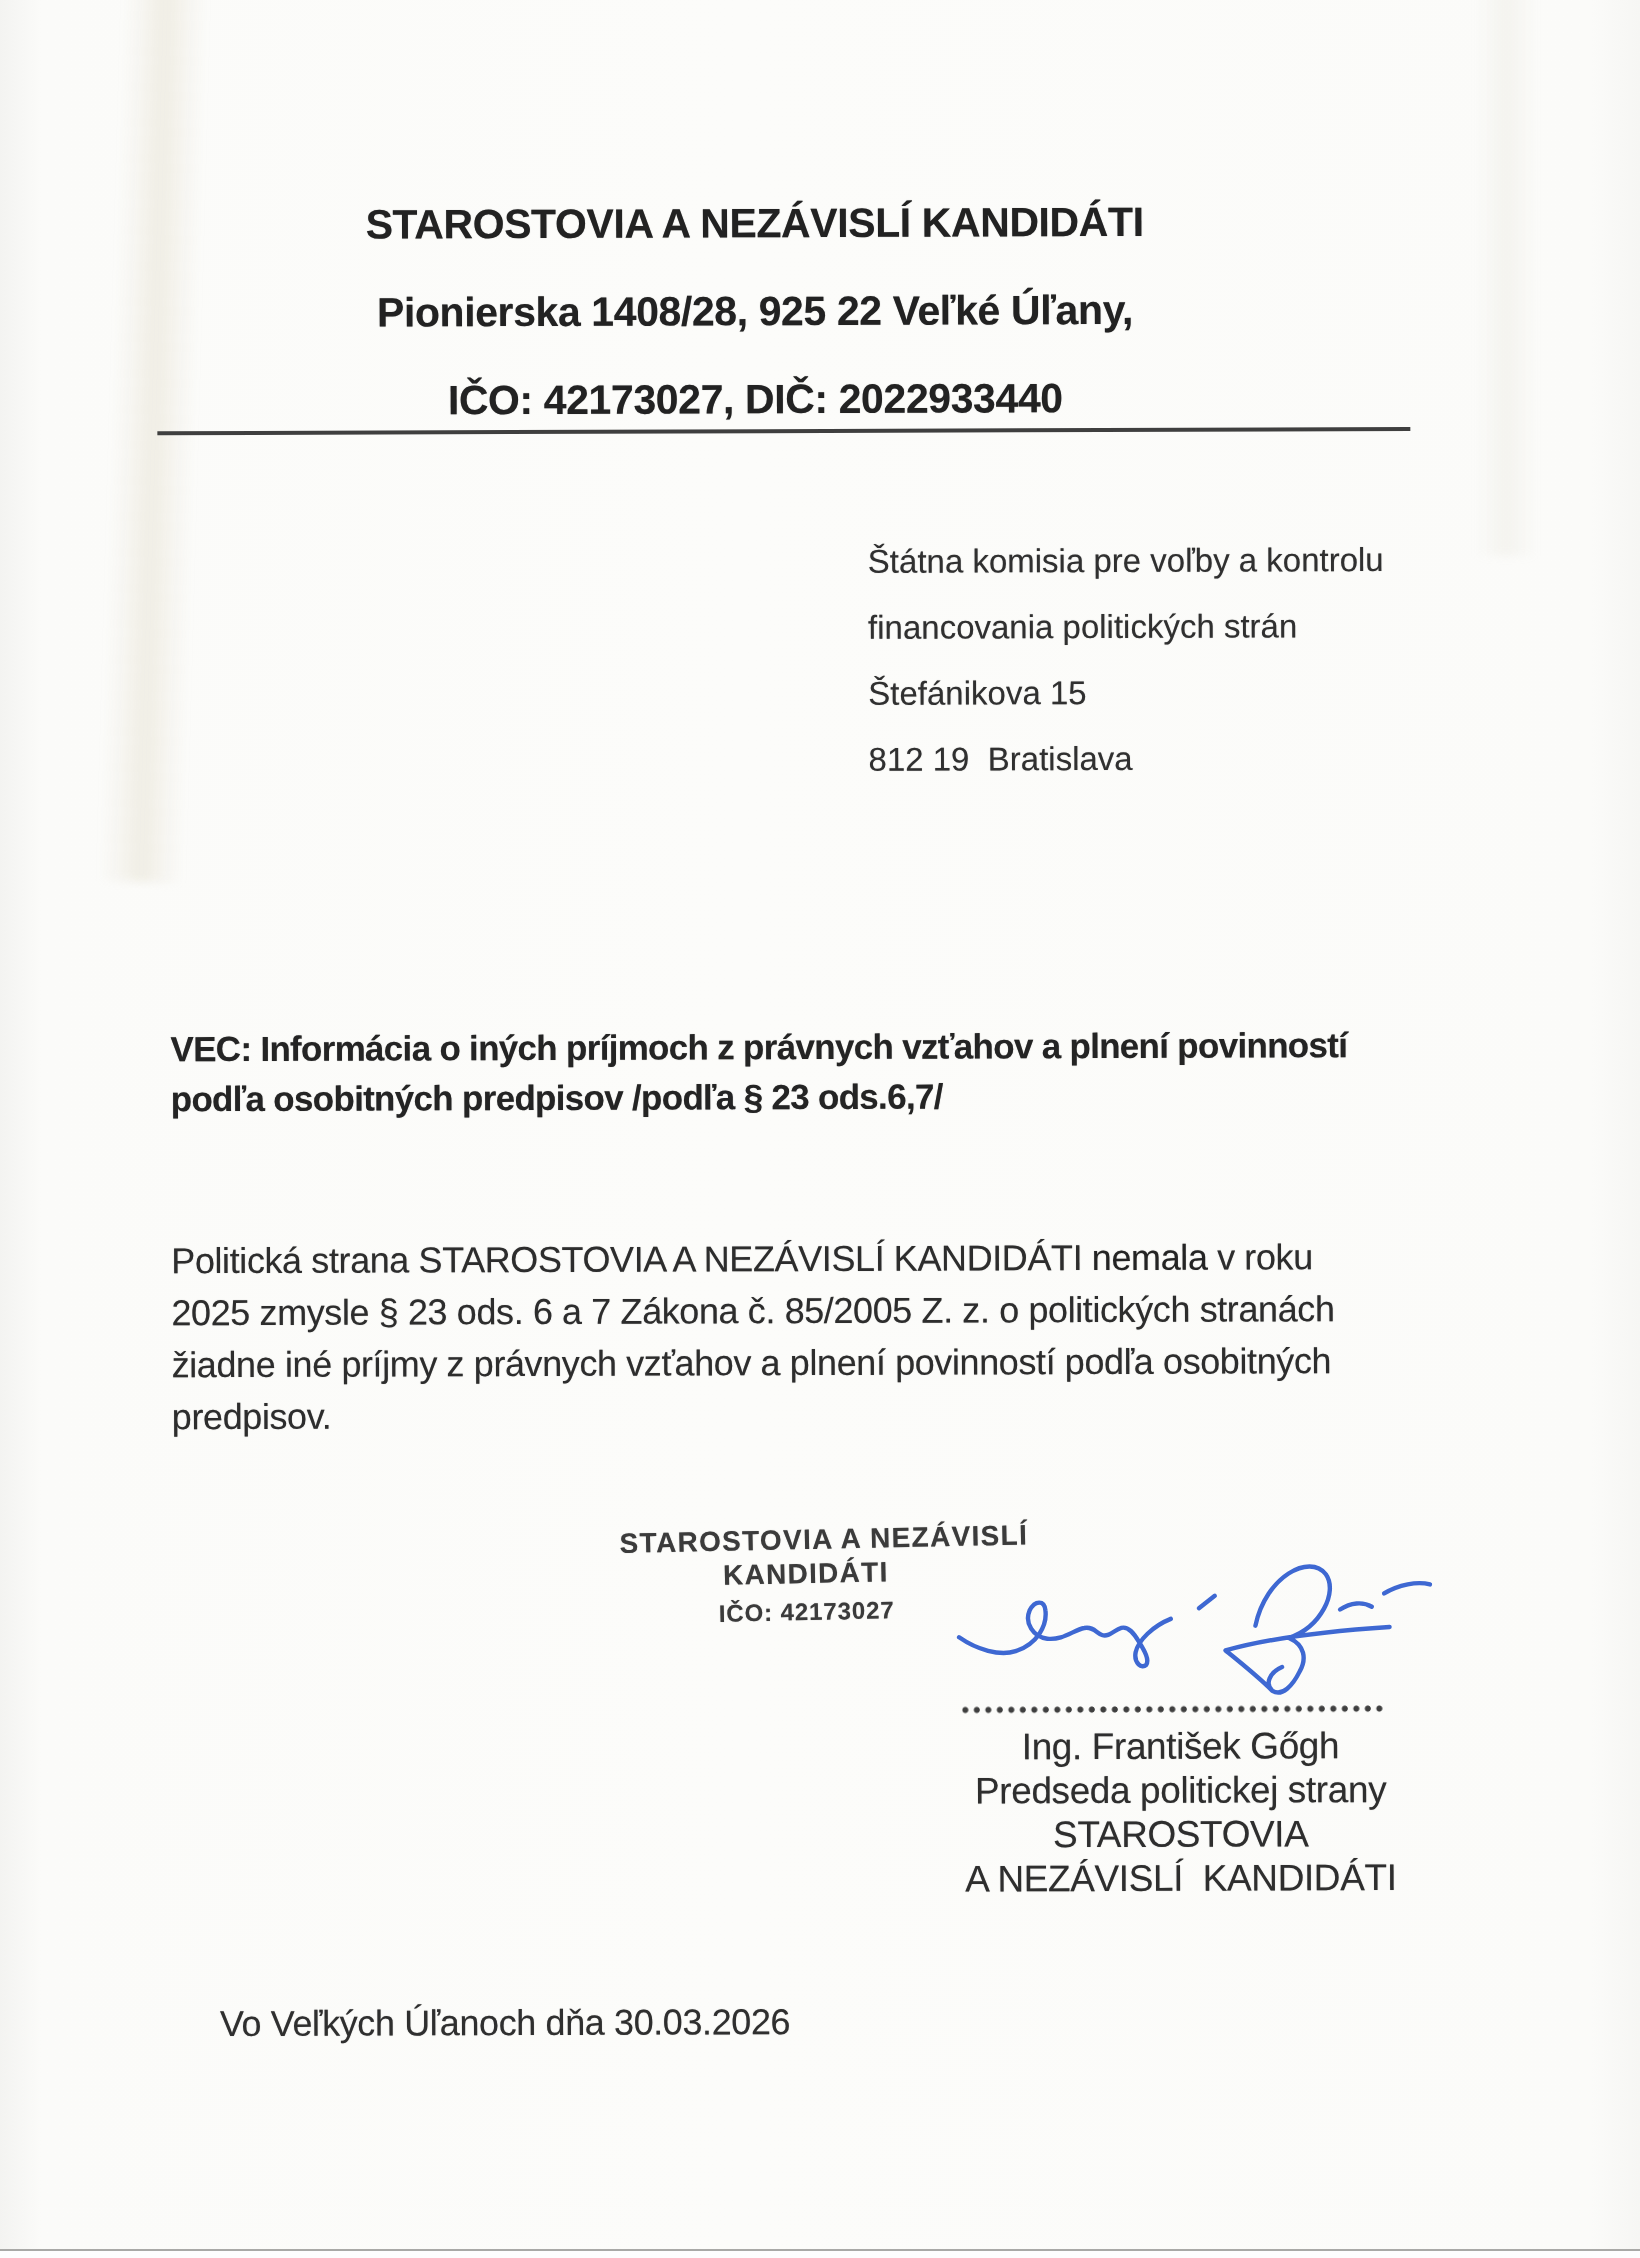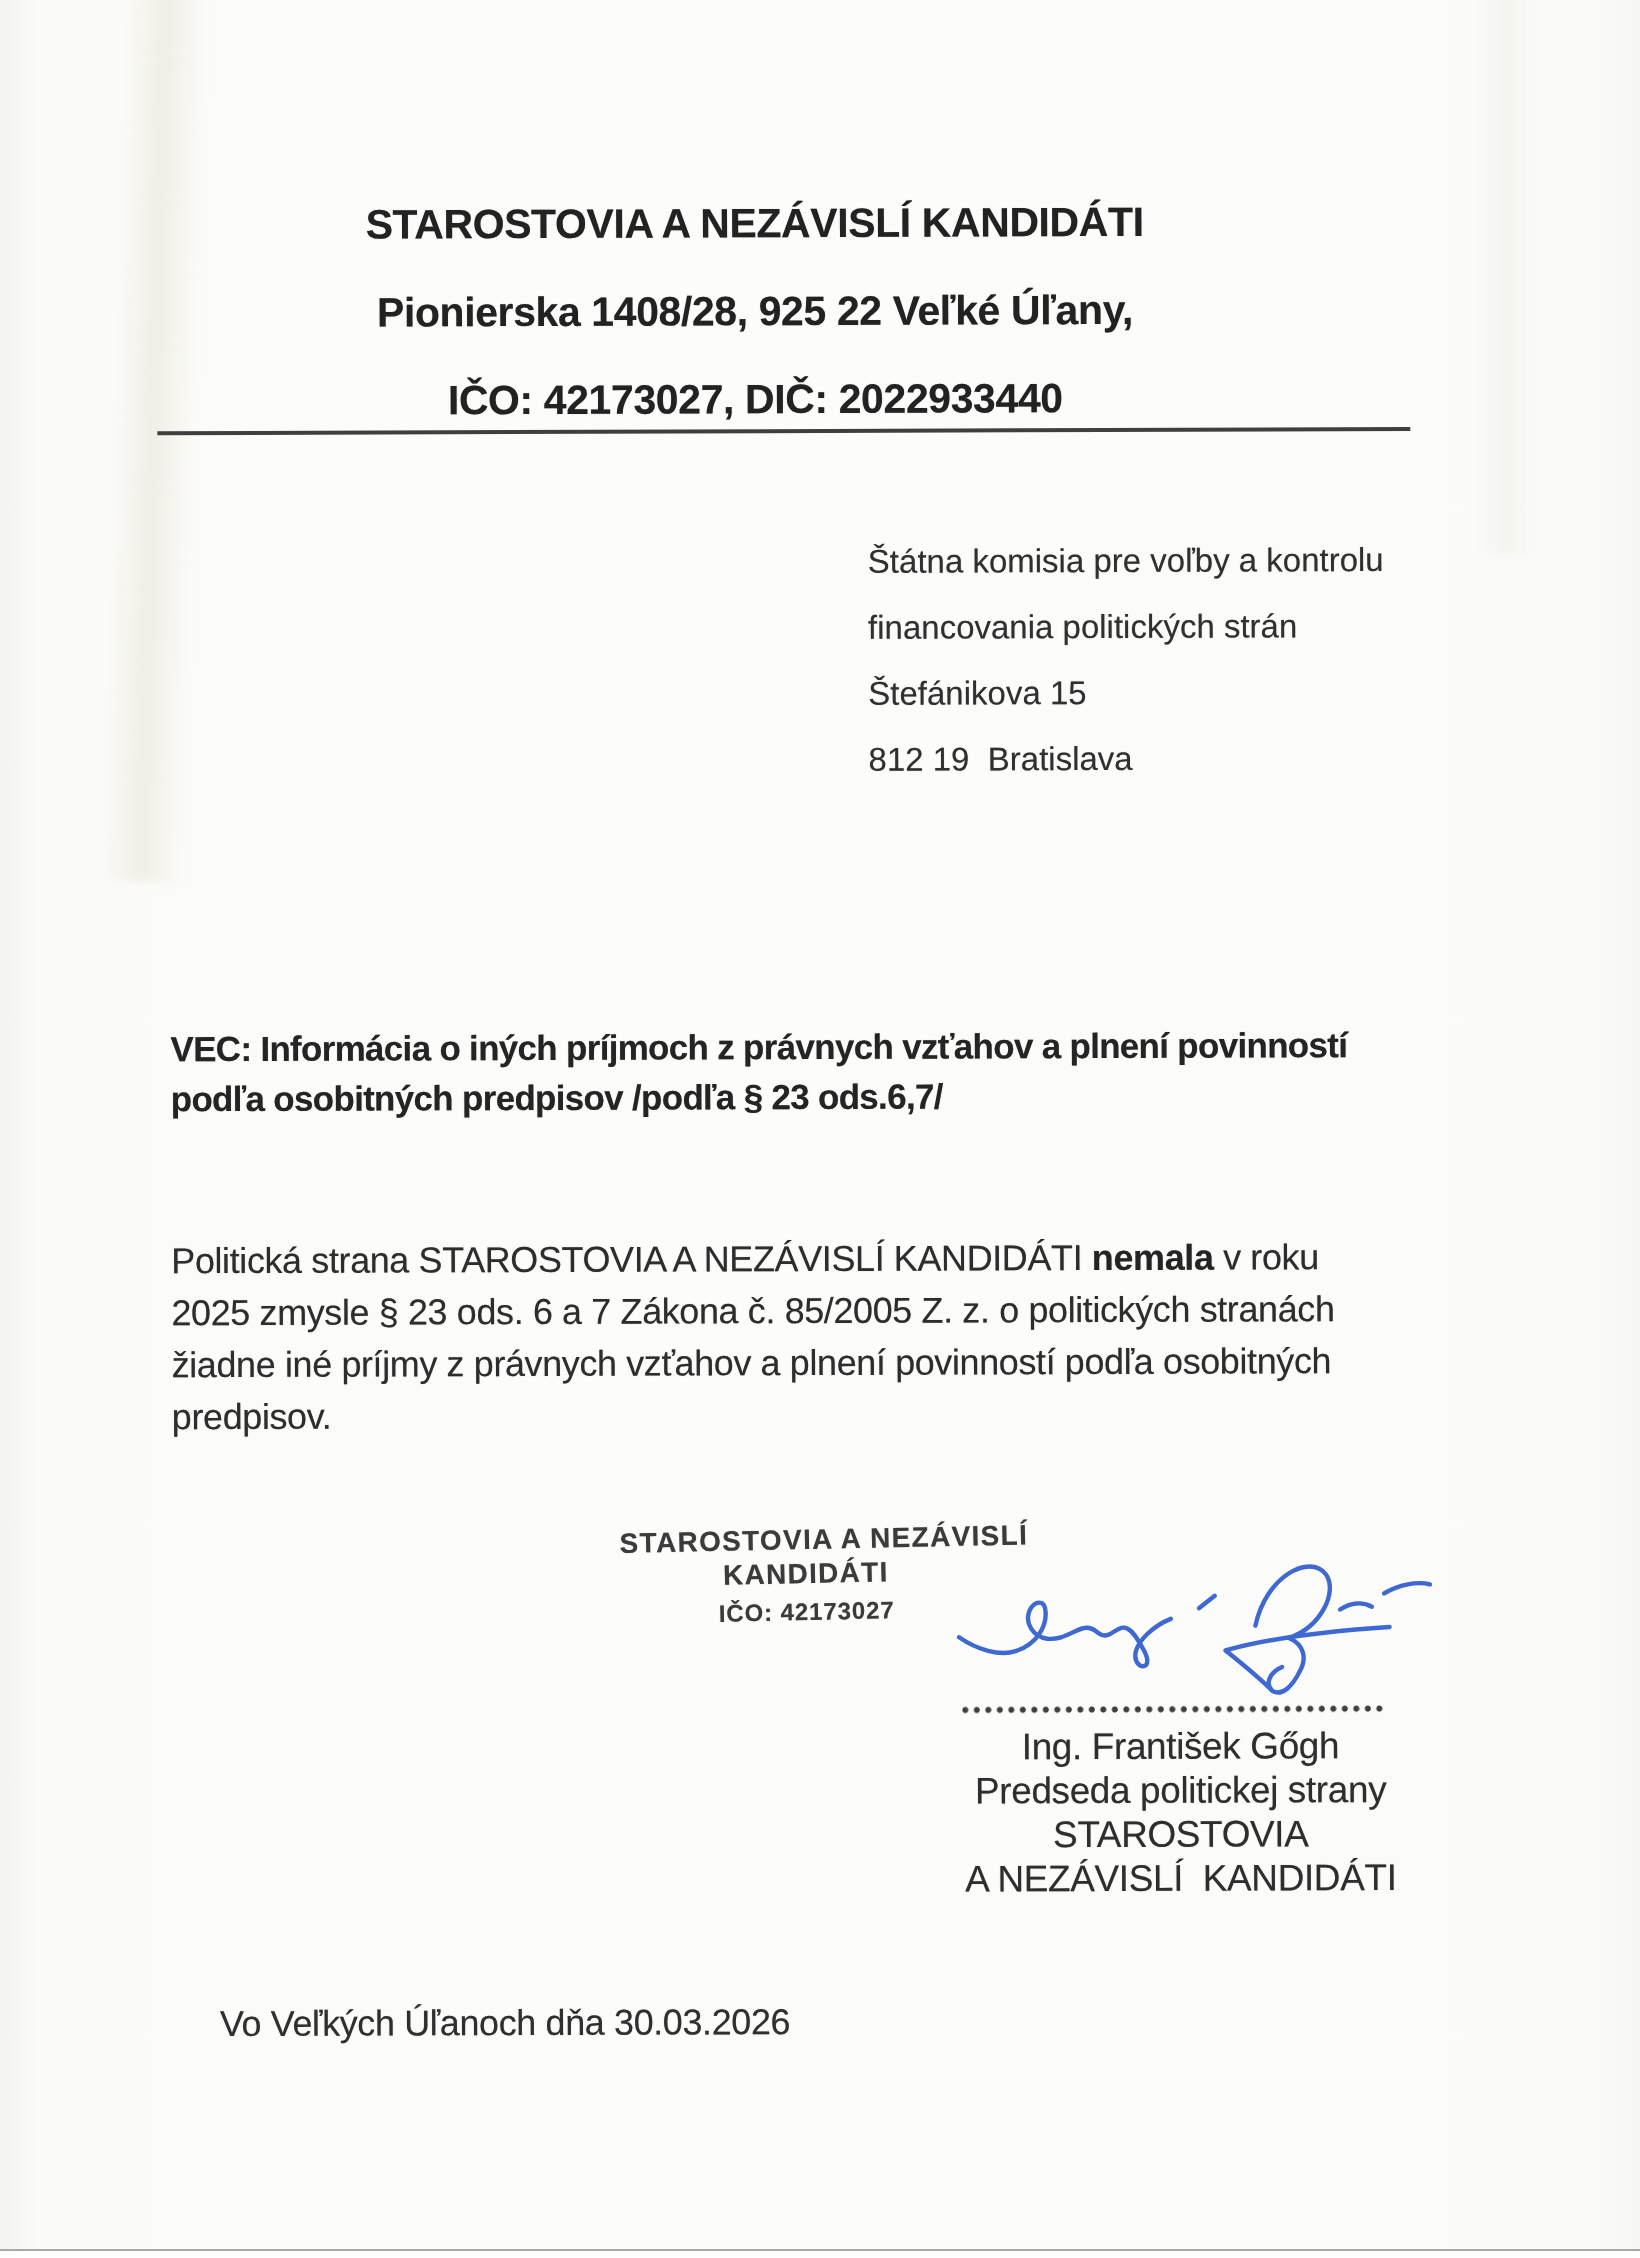--- a/index.html
+++ b/index.html
@@ -89,21 +89,21 @@
     color: #242424;
   }
   .bodytext {
     position: absolute;
     left: 170px; top: 1233px;
     font-size: 36px;
     line-height: 52px;
     letter-spacing: -0.4px;
     color: #2d2d2d;
   }
-  .bodytext b { font-weight: 700; color: #242424; }
+  .bodytext b { font-weight: 400; color: #242424; }
 
   .stamp {
     position: absolute;
     left: 618px; top: 1523px; width: 371px;
     text-align: center;
     color: #3b3b3b;
     transform: rotate(-1deg);
   }
   .stamp .stamp-l1, .stamp .stamp-l2 {
     font-weight: 700;

